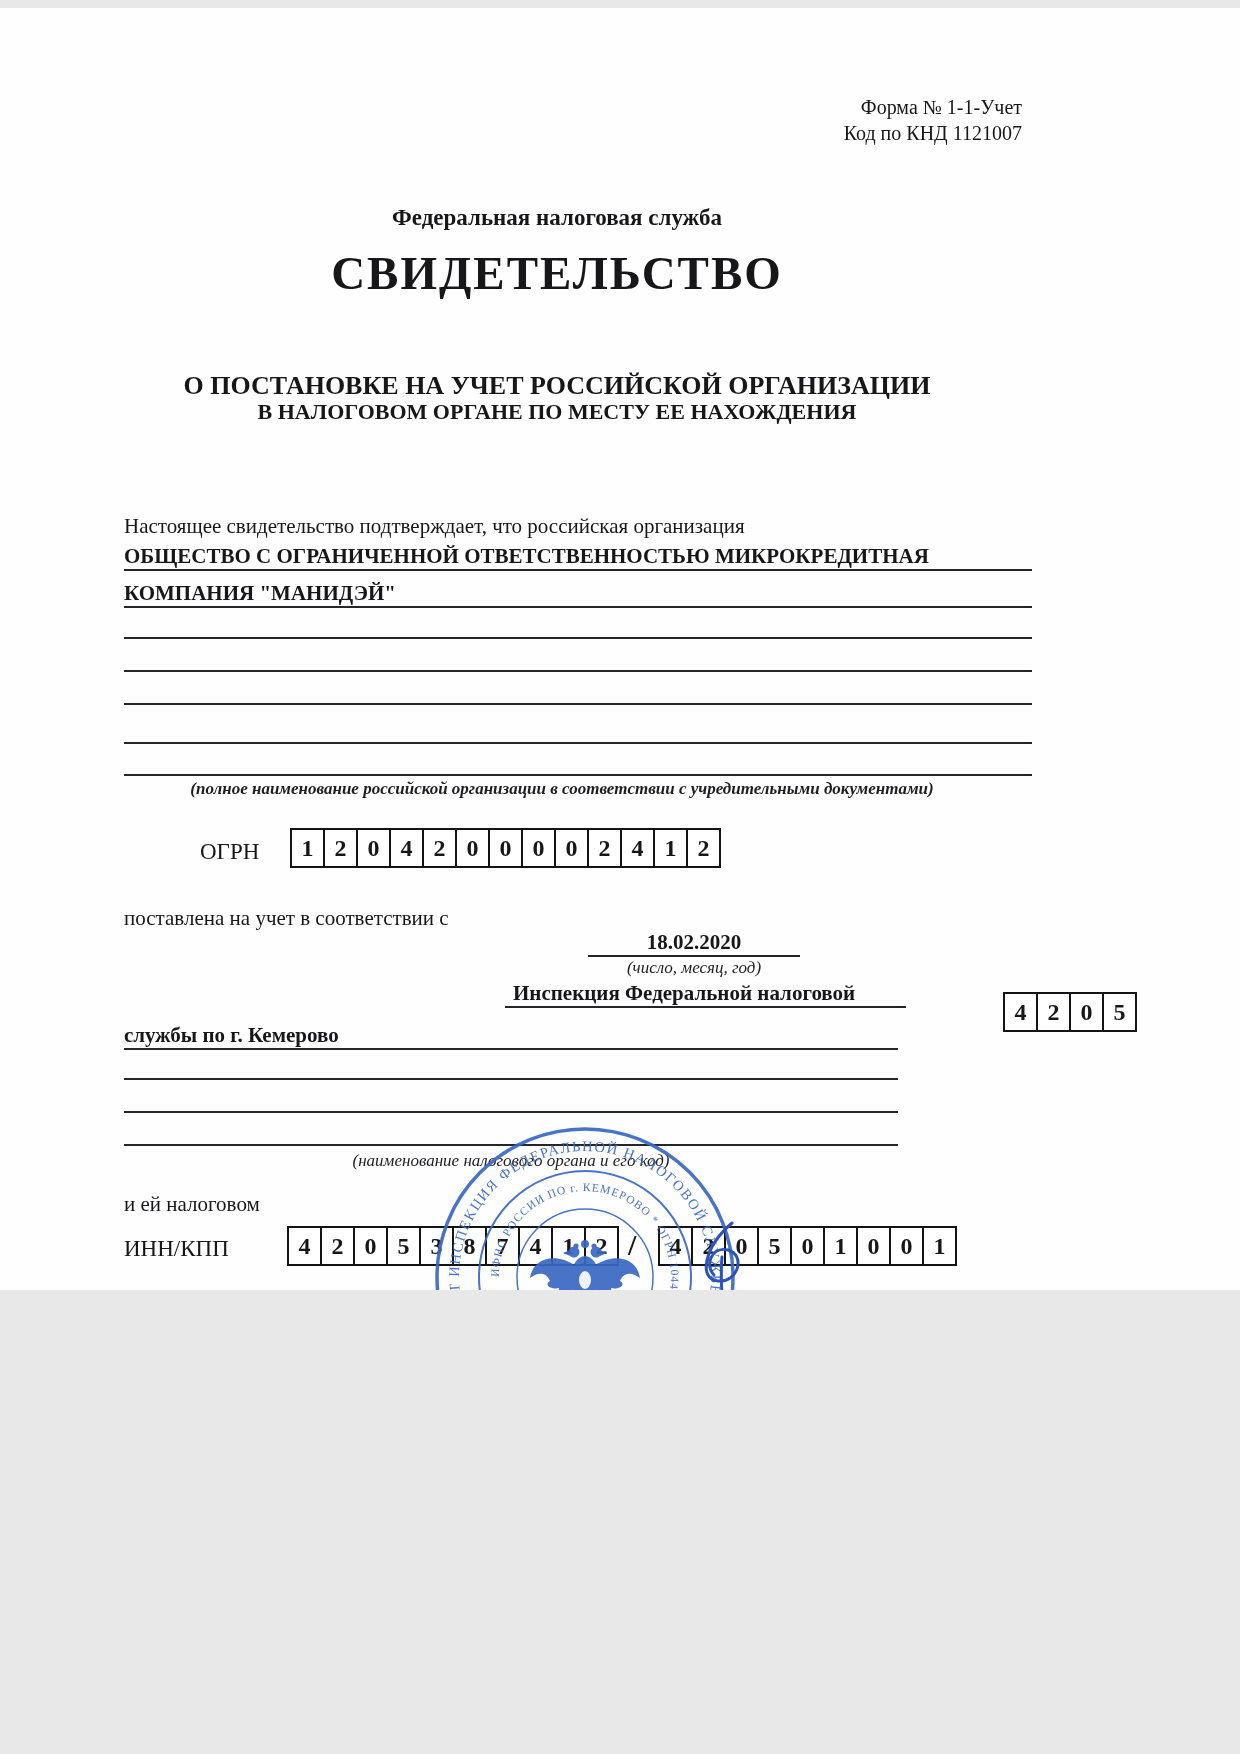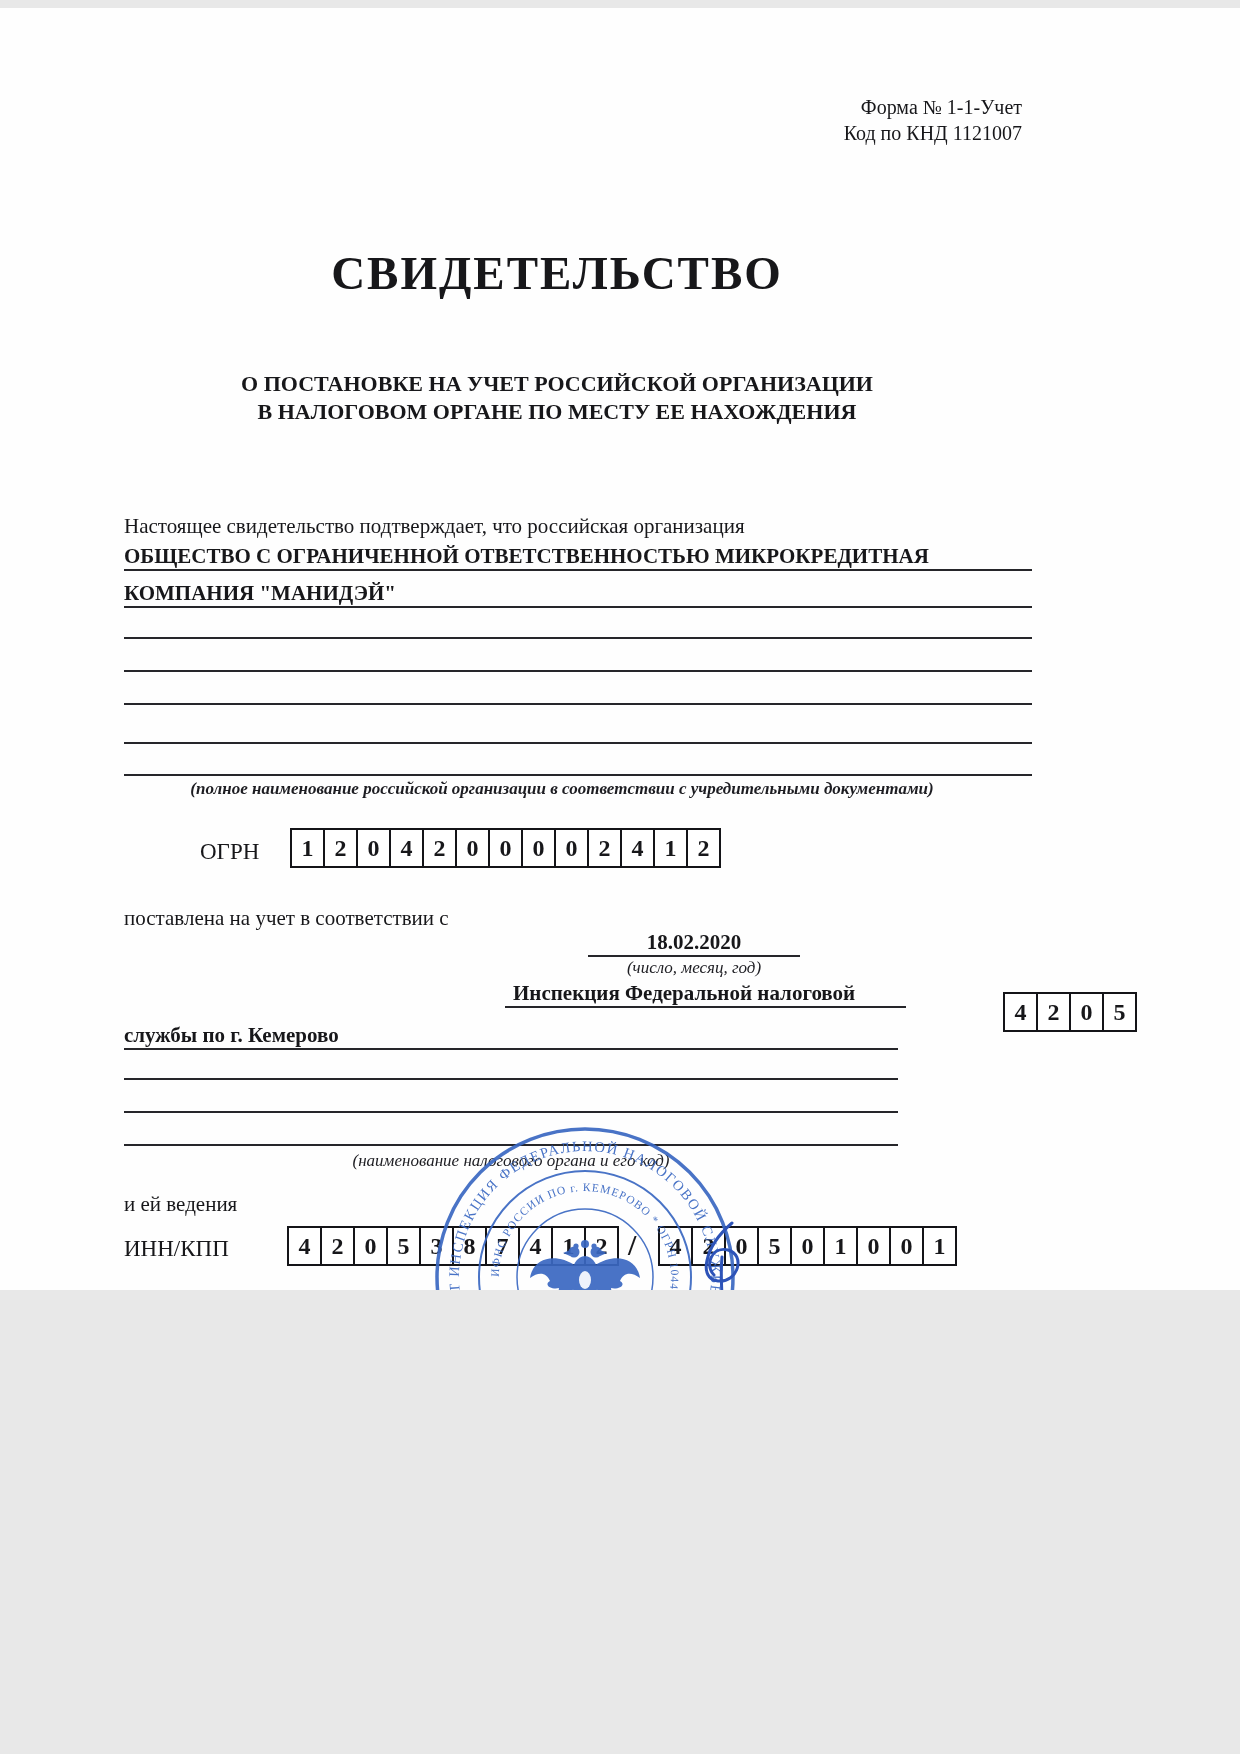--- a/index.html
+++ b/index.html
@@ -21,22 +21,23 @@
   .sig{position:absolute;}
 </style>
 </head>
 <body>
 
 <div class="page">
 
   <div class="abs txt" style="top:88px;right:218px;text-align:right;font-size:20px;">Форма № 1-1-Учет</div>
   <div class="abs txt" style="top:114px;right:218px;text-align:right;font-size:20px;">Код по КНД 1121007</div>
 
+  <div class="center-block b" style="top:197px;font-size:23px;">Федеральная налоговая служба</div>
   <div class="center-block b" style="top:238px;font-size:47px;letter-spacing:2px;">СВИДЕТЕЛЬСТВО</div>
-  <div class="center-block b" style="top:363px;font-size:22px;">О ПОСТАНОВКЕ НА УЧЕТ РОССИЙСКОЙ ОРГАНИЗАЦИИ</div>
+  <div class="center-block b" style="top:363px;font-size:26px;">О ПОСТАНОВКЕ НА УЧЕТ РОССИЙСКОЙ ОРГАНИЗАЦИИ</div>
   <div class="center-block b" style="top:391px;font-size:22px;">В НАЛОГОВОМ ОРГАНЕ  ПО МЕСТУ ЕЕ НАХОЖДЕНИЯ</div>
 
   <div class="abs txt" style="left:124px;top:506px;">Настоящее свидетельство подтверждает, что российская организация</div>
 
   <div class="uline b" style="left:124px;top:530px;width:908px;height:31px;font-size:21px;">ОБЩЕСТВО С ОГРАНИЧЕННОЙ ОТВЕТСТВЕННОСТЬЮ МИКРОКРЕДИТНАЯ</div>
   <div class="uline b" style="left:124px;top:566px;width:908px;height:32px;font-size:21px;">КОМПАНИЯ "МАНИДЭЙ"</div>
   <div class="hline" style="left:124px;top:629px;width:908px;"></div>
   <div class="hline" style="left:124px;top:662px;width:908px;"></div>
   <div class="hline" style="left:124px;top:695px;width:908px;"></div>
   <div class="hline" style="left:124px;top:734px;width:908px;"></div>
@@ -70,21 +71,21 @@
       <div class="cell">4</div>
       <div class="cell">2</div>
       <div class="cell">0</div>
       <div class="cell">5</div>
     </div>
   <div class="hline" style="left:124px;top:1070px;width:774px;"></div>
   <div class="hline" style="left:124px;top:1103px;width:774px;"></div>
   <div class="hline" style="left:124px;top:1136px;width:774px;"></div>
   <div class="abs cap" style="left:124px;top:1143px;width:774px;text-align:center;">(наименование налогового органа и его код)</div>
 
-  <div class="abs txt" style="left:124px;top:1184px;">и ей ведения</div>
+  <div class="abs txt" style="left:124px;top:1184px;">и ей налоговом</div>
   <div class="abs" style="left:124px;top:1228px;font-size:23px;">ИНН/КПП</div>
   <div class="boxes" style="left:287px;top:1218px;">
       <div class="cell">4</div>
       <div class="cell">2</div>
       <div class="cell">0</div>
       <div class="cell">5</div>
       <div class="cell">3</div>
       <div class="cell">8</div>
       <div class="cell">7</div>
       <div class="cell">4</div>

